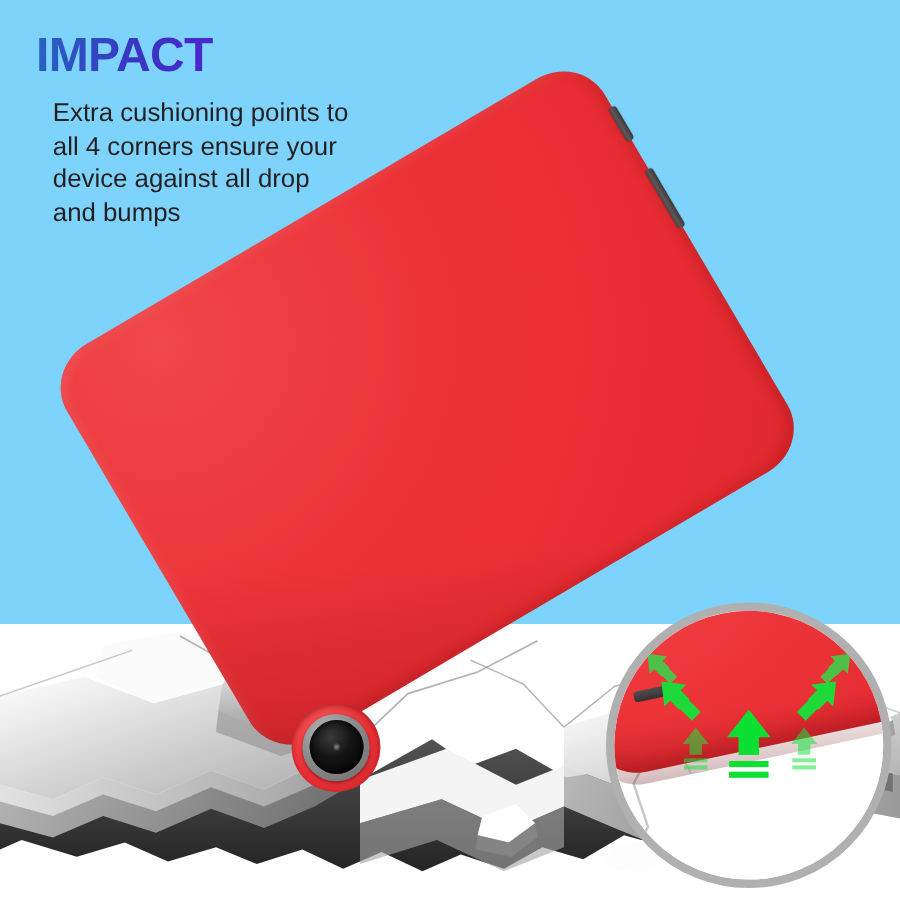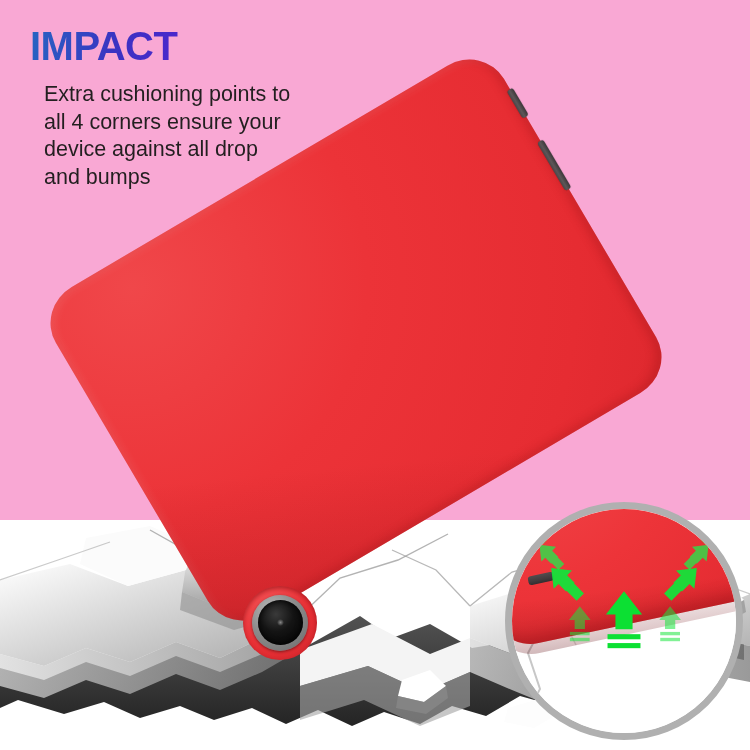--- a/index.html
+++ b/index.html
@@ -5,21 +5,21 @@
   html, body {
     margin: 0;
     padding: 0;
     background: #ffffff;
   }
   #stage {
     position: relative;
     width: 750px;
     height: 750px;
     overflow: hidden;
-    background: #f9a8d4;
+    background: #7dd3fc;
     font-family: "Liberation Sans", sans-serif;
   }
 
   
   #text-block {
     position: absolute;
     left: 30px;
     top: 26px;
     width: 330px;
     z-index: 40;

